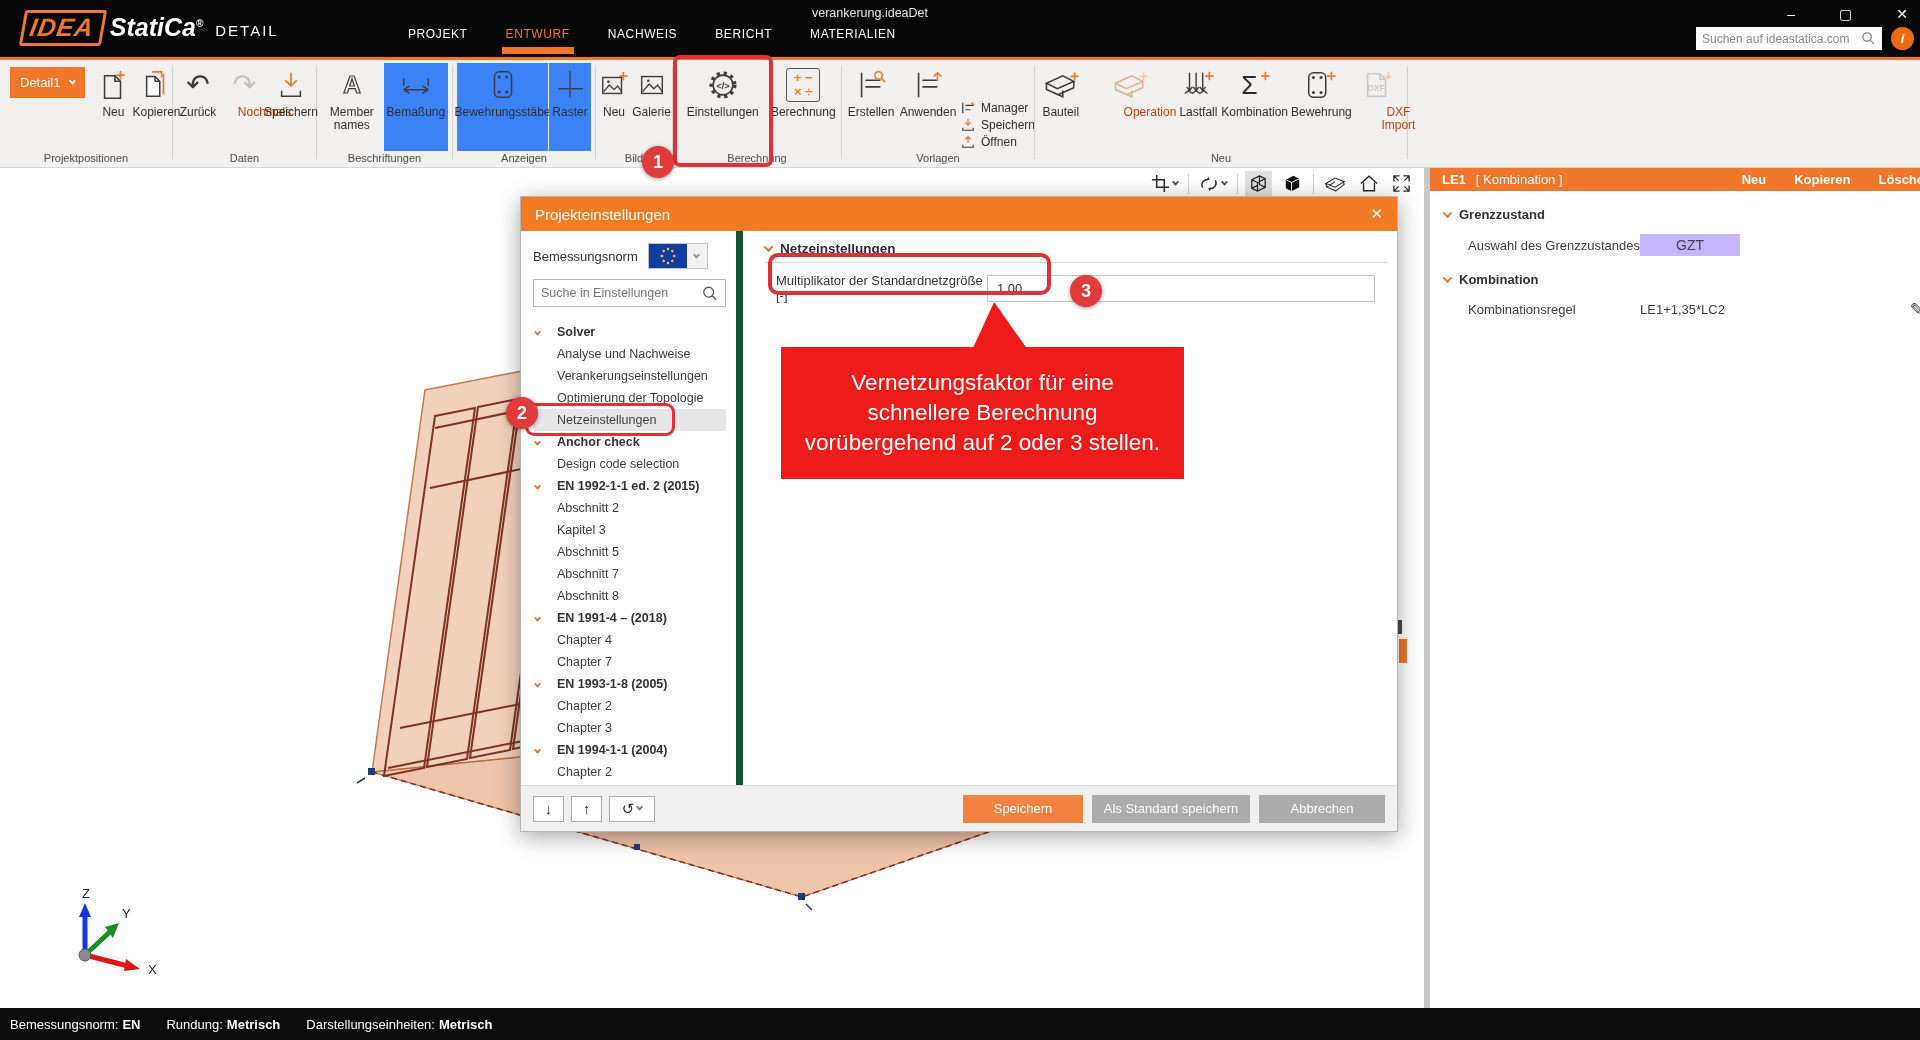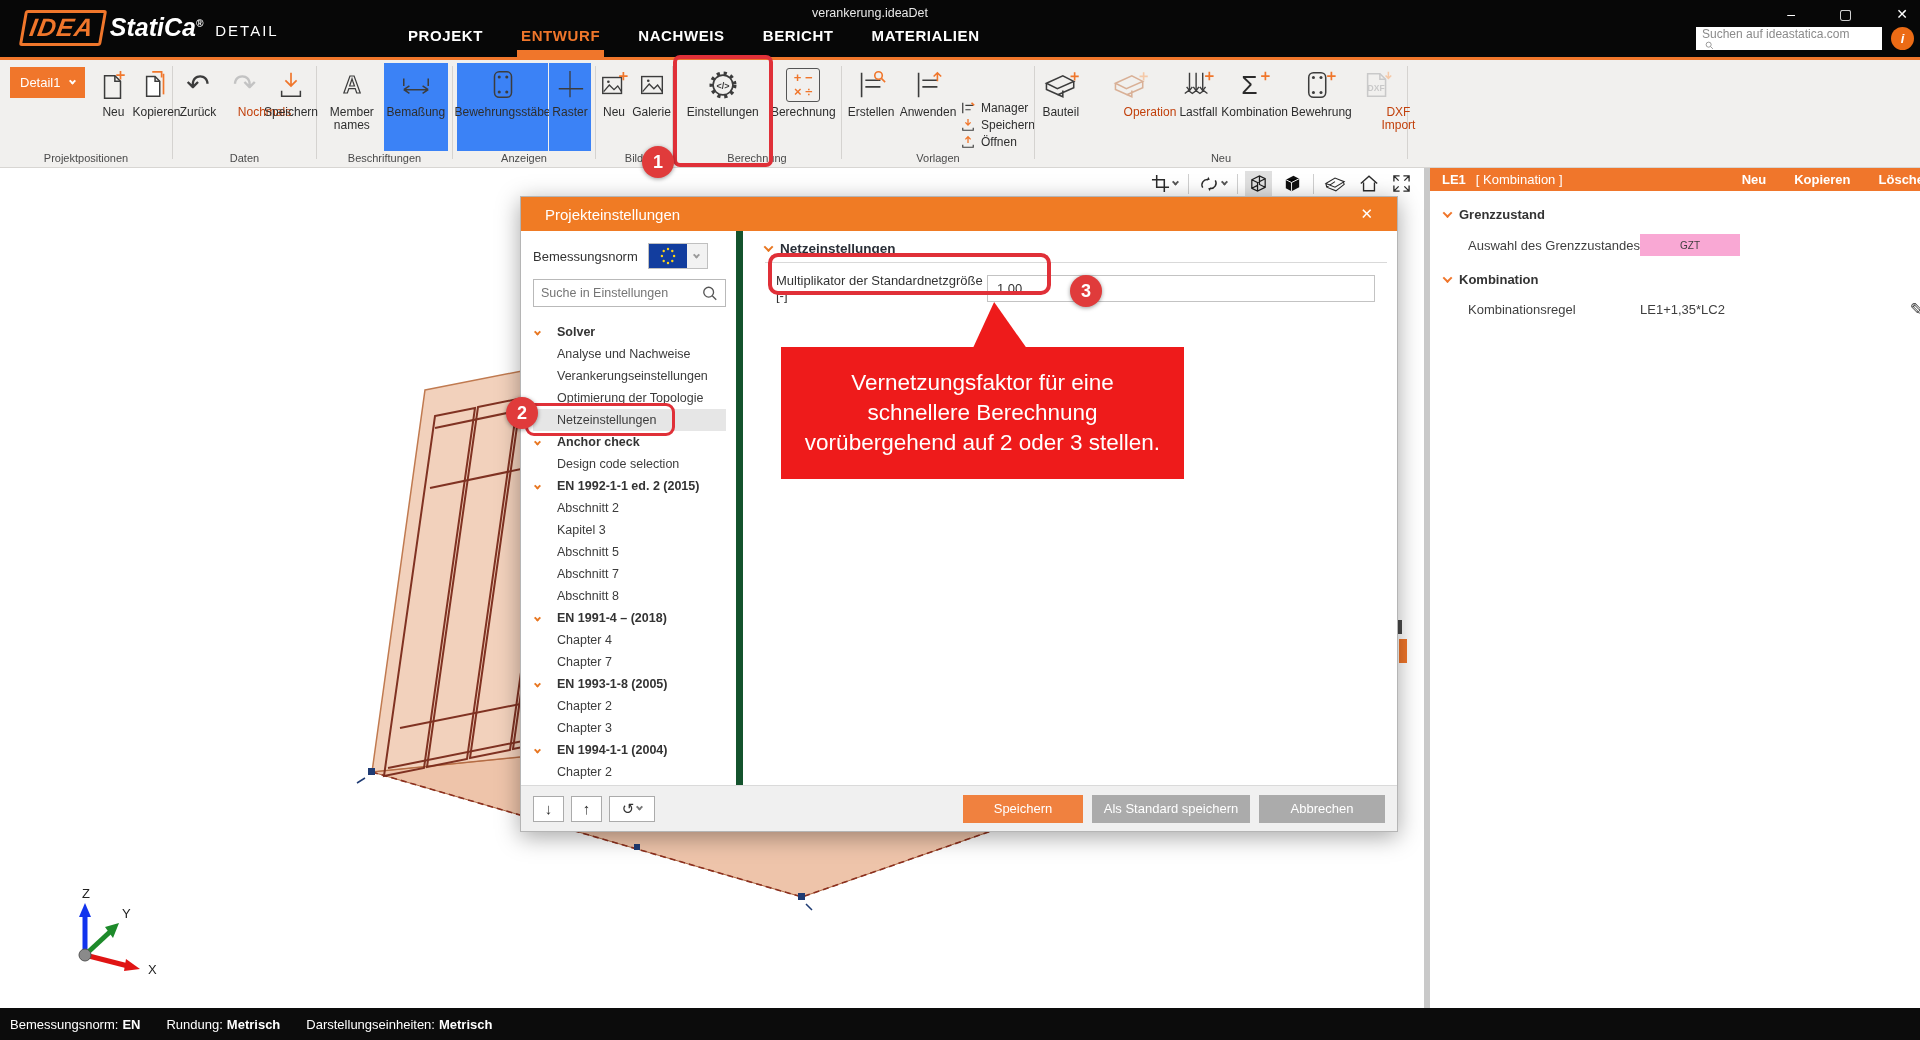--- a/index.html
+++ b/index.html
@@ -10,25 +10,25 @@
   
   #titlebar { position:absolute; left:0; top:0; width:1920px; height:57px; background:#070707; color:#fff; }
   #logo { position:absolute; left:22px; top:10px; display:flex; align-items:baseline; }
   #logo .idea { display:inline-block; border:3px solid #f0762b; color:#f0762b; font-style:italic;
     font-weight:bold; font-size:25px; padding:0 7px 1px 5px; letter-spacing:1px; transform:skewX(-10deg); border-radius:3px; }
   #logo .statica { color:#fff; font-style:italic; font-weight:bold; font-size:25px; margin-left:6px; }
   #logo .reg { color:#fff; font-size:10px; vertical-align:super; }
   #logo .module { color:#fff; font-size:15px; letter-spacing:2px; margin-left:12px; font-weight:400; }
   #win-title { position:absolute; left:770px; top:6px; width:200px; text-align:center; font-size:12.5px; color:#e8e8e8; }
   #main-menu { position:absolute; left:408px; top:27px; display:flex; gap:38px; }
-  #main-menu .mitem { font-size:15px; font-weight:700; letter-spacing:0.6px; color:#fff; cursor:default; padding-bottom:10px; }
+  #main-menu .mitem { font-size:12px; font-weight:400; letter-spacing:0.6px; color:#fff; cursor:default; padding-bottom:10px; }
   #main-menu .mitem.active { color:#f0762b; position:relative; }
   #main-menu .mitem.active::after { content:""; position:absolute; left:-4px; right:-4px; bottom:-3px; height:7px; background:#f0762b; }
   #win-controls { position:absolute; right:12px; top:6px; display:flex; gap:44px; color:#fff; font-size:14px; }
-  #searchbar { position:absolute; right:38px; top:27px; width:186px; height:23px; background:#fff; display:flex; padding:0 6px;flex-direction:column; }
+  #searchbar { position:absolute; right:38px; top:27px; width:186px; height:23px; background:#fff; display:flex; align-items:center; padding:0 6px; }
   #searchbar input { border:none; outline:none; flex:1; font-size:12px; color:#555; font-family:inherit; background:transparent; }
   #searchbar input::placeholder { color:#8a8a8a; }
   #info-btn { position:absolute; right:6px; top:27px; width:23px; height:23px; border-radius:50%; background:#ec6b15;
     color:#fff; font-weight:bold; font-size:13px; display:flex; align-items:center; justify-content:center; font-style:italic; }
   #orange-line { position:absolute; left:0; top:57px; width:1920px; height:3px; background:#f0762b; }
 
   
   #ribbon { position:absolute; left:0; top:60px; width:1920px; height:108px; background:#f1f0ee;
     border-bottom:1px solid #d8d6d3; display:flex; }
   .rgroup { display:flex; flex-direction:column; height:100%; flex:0 0 auto; }
@@ -69,32 +69,32 @@
   #rightpanel { position:absolute; left:1430px; top:168px; width:514px; height:840px; background:#fff; }
   #rp-header { height:23px; background:#f0762b; color:#fff; display:flex; align-items:center; padding:0 12px; font-size:13px; }
   #rp-header .rp-title-main { font-weight:bold; }
   #rp-header .rp-title-sub { margin-left:10px; }
   #rp-actions { margin-left:auto; display:flex; gap:28px; font-weight:bold; }
   .rp-section { margin:16px 14px 0 14px; }
   .rp-sechead { display:flex; align-items:center; gap:8px; font-weight:bold; font-size:13px; color:#333; }
   .rp-sechead .chev { color:#f0762b; }
   .rp-row { display:flex; align-items:center; margin:12px 0 0 24px; font-size:13px; color:#3f3f3f; }
   .rp-rowlabel { width:172px; }
-  .gzt-box { width:100px; height:22px; background:#f9a8d4; color:#3f3f3f; display:flex; align-items:center; justify-content:center; font-size:10px; }
+  .gzt-box { width:100px; height:22px; background:#c4b5fd; color:#3f3f3f; display:flex; align-items:center; justify-content:center; font-size:14px; }
   .pencil { margin-left:auto; margin-right:6px; font-size:17px; color:#333; }
 
   
   #statusbar { position:absolute; left:0; top:1008px; width:1920px; height:32px; background:#0c0c0c; color:#fff;
     display:flex; align-items:center; gap:26px; padding:0 10px; font-size:13px; }
   #statusbar b { font-weight:bold; margin-left:4px; }
 
   
   #dialog { position:absolute; left:520px; top:196px; width:878px; height:636px; background:#fff;
     border:1px solid #b5b5b5; box-shadow:0 5px 22px rgba(0,0,0,0.35); z-index:30; }
-  #dlg-header { height:34px; background:#f07b24; color:#fff; display:flex; align-items:center; padding:0 24px; font-size:15px; }
+  #dlg-header { height:34px; background:#f07b24; color:#fff; display:flex; align-items:center; padding:0 14px; font-size:15px; }
   #dlg-close { margin-left:auto; font-size:15px; }
   #dlg-body { position:absolute; left:0; top:34px; right:0; bottom:46px; display:flex; }
   #dlg-left { width:222px; border-right:7px solid #14532d; padding:12px 10px 0 12px; }
   #norm-row { display:flex; align-items:center; gap:10px; font-size:13px; color:#333; }
   #flag-dd { display:flex; align-items:center; border:1px solid #c0c0c0; height:26px; }
   #flag-dd .flag { width:38px; height:24px; background:#123d9e; position:relative; }
   #flag-dd .dd { width:20px; height:24px; display:flex; align-items:center; justify-content:center; color:#9a9a9a; background:#f2f2f2; }
   #dlg-search { margin-top:10px; height:28px; border:1px solid #b9b9b9; display:flex; align-items:center; padding:0 7px; }
   #dlg-search input { border:none; outline:none; flex:1; font-size:12.5px; color:#8a8a8a; font-family:inherit; }
   #tree { margin-top:14px; font-size:12.5px; color:#3c3c3c; }

